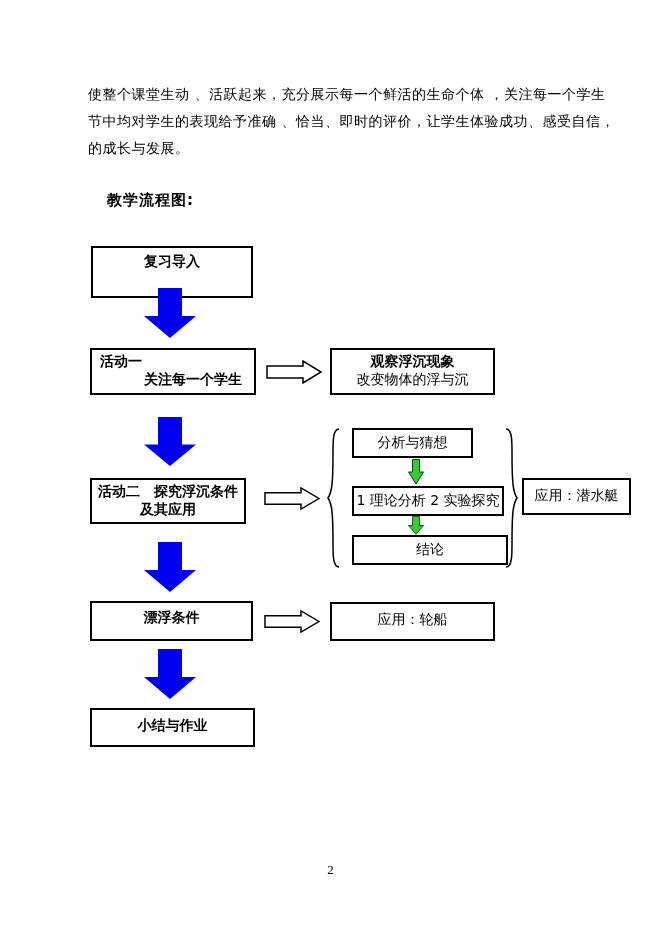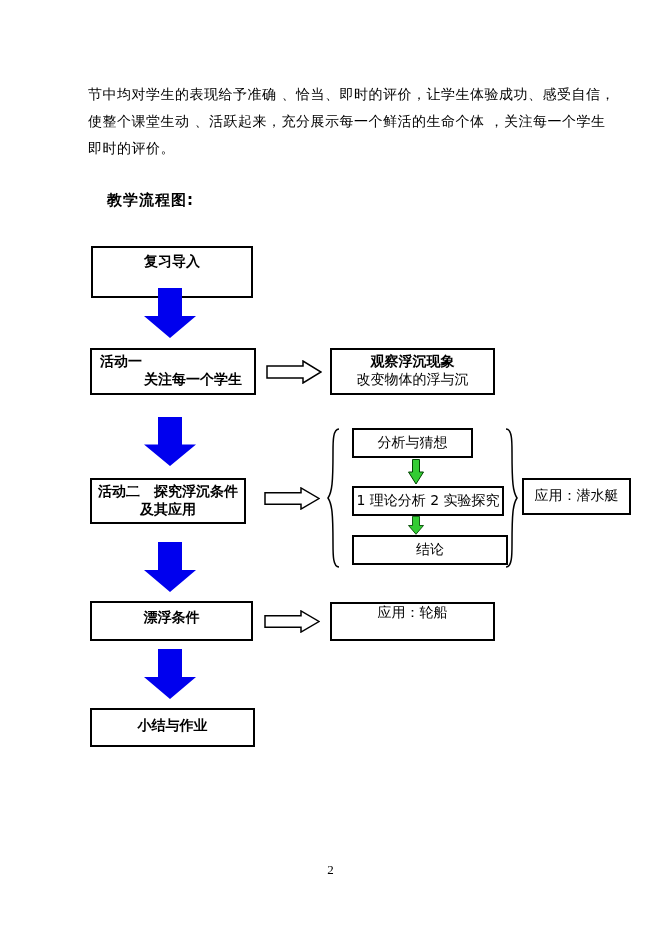--- a/index.html
+++ b/index.html
@@ -33,23 +33,23 @@
     text-align:center;font-size:13px;
     font-family:"Liberation Serif",serif;
   }
 </style>
 </head>
 <body>
 
 <div class="page">
 
   <div class="para">
+    <div>使整个课堂生动 、活跃起来，充分展示每一个鲜活的生命个体 ，关注每一个学生</div>
     <div>节中均对学生的表现给予准确 、恰当、即时的评价，让学生体验成功、感受自信，</div>
-    <div>使整个课堂生动 、活跃起来，充分展示每一个鲜活的生命个体 ，关注每一个学生</div>
-    <div>即时的评价。</div>
+    <div>的成长与发展。</div>
   </div>
 
   <div class="heading">教学流程图:</div>
 
   <div class="fbox bold" style="left:91px;top:246px;width:162px;height:52px;padding-top:5px;">
     <span>复习导入</span>
   </div>
 
   <div class="arrow" style="left:144px;top:288px;">
     <svg width="52" height="50" viewBox="0 0 52 50" preserveAspectRatio="none">
@@ -139,21 +139,21 @@
   <div class="fbox bold" style="left:90px;top:601px;width:163px;height:40px;padding-top:6px;">
     <span>漂浮条件</span>
   </div>
 
   <div class="arrow" style="left:264px;top:610px;">
     <svg width="56" height="23" viewBox="0 0 56 24" preserveAspectRatio="none">
       <polygon points="1,6 37,6 37,1 55,12 37,23 37,18 1,18" fill="#ffffff" stroke="#000000" stroke-width="1.5"></polygon>
     </svg>
   </div>
 
-  <div class="fbox" style="left:330px;top:602px;width:165px;height:39px;">
+  <div class="fbox" style="left:330px;top:602px;width:165px;height:39px;padding-top:7px;">
     <span>应用：轮船</span>
   </div>
 
   <div class="arrow" style="left:144px;top:649px;">
     <svg width="52" height="50" viewBox="0 0 52 50" preserveAspectRatio="none">
       <polygon points="14,0 38,0 38,28 52,28 26,50 0,28 14,28" fill="#0000ee"></polygon>
     </svg>
   </div>
 
   <div class="fbox bold" style="left:90px;top:708px;width:165px;height:39px;padding-top:7px;">

